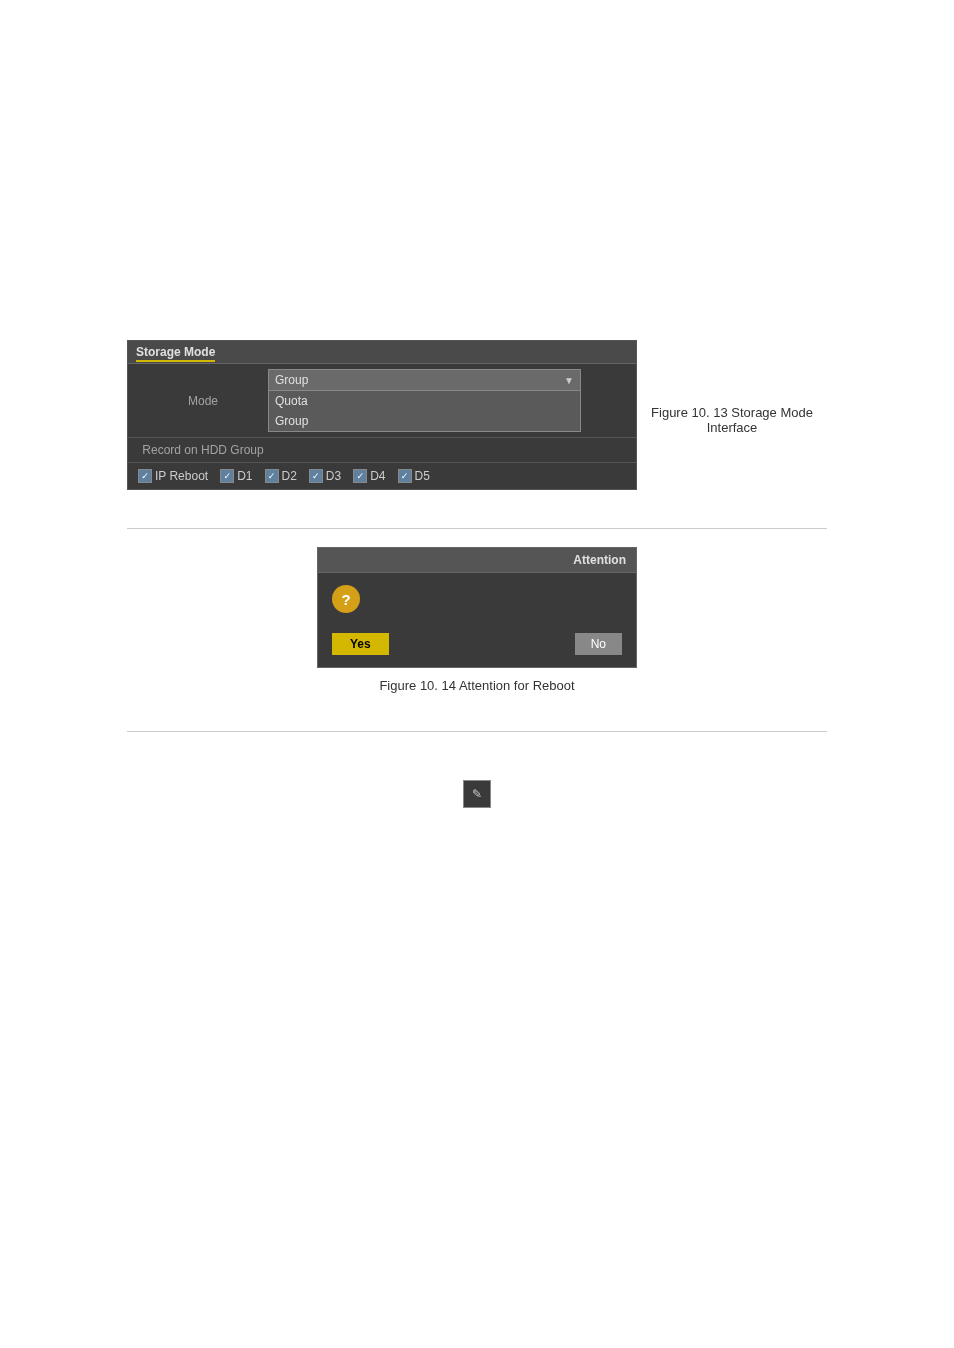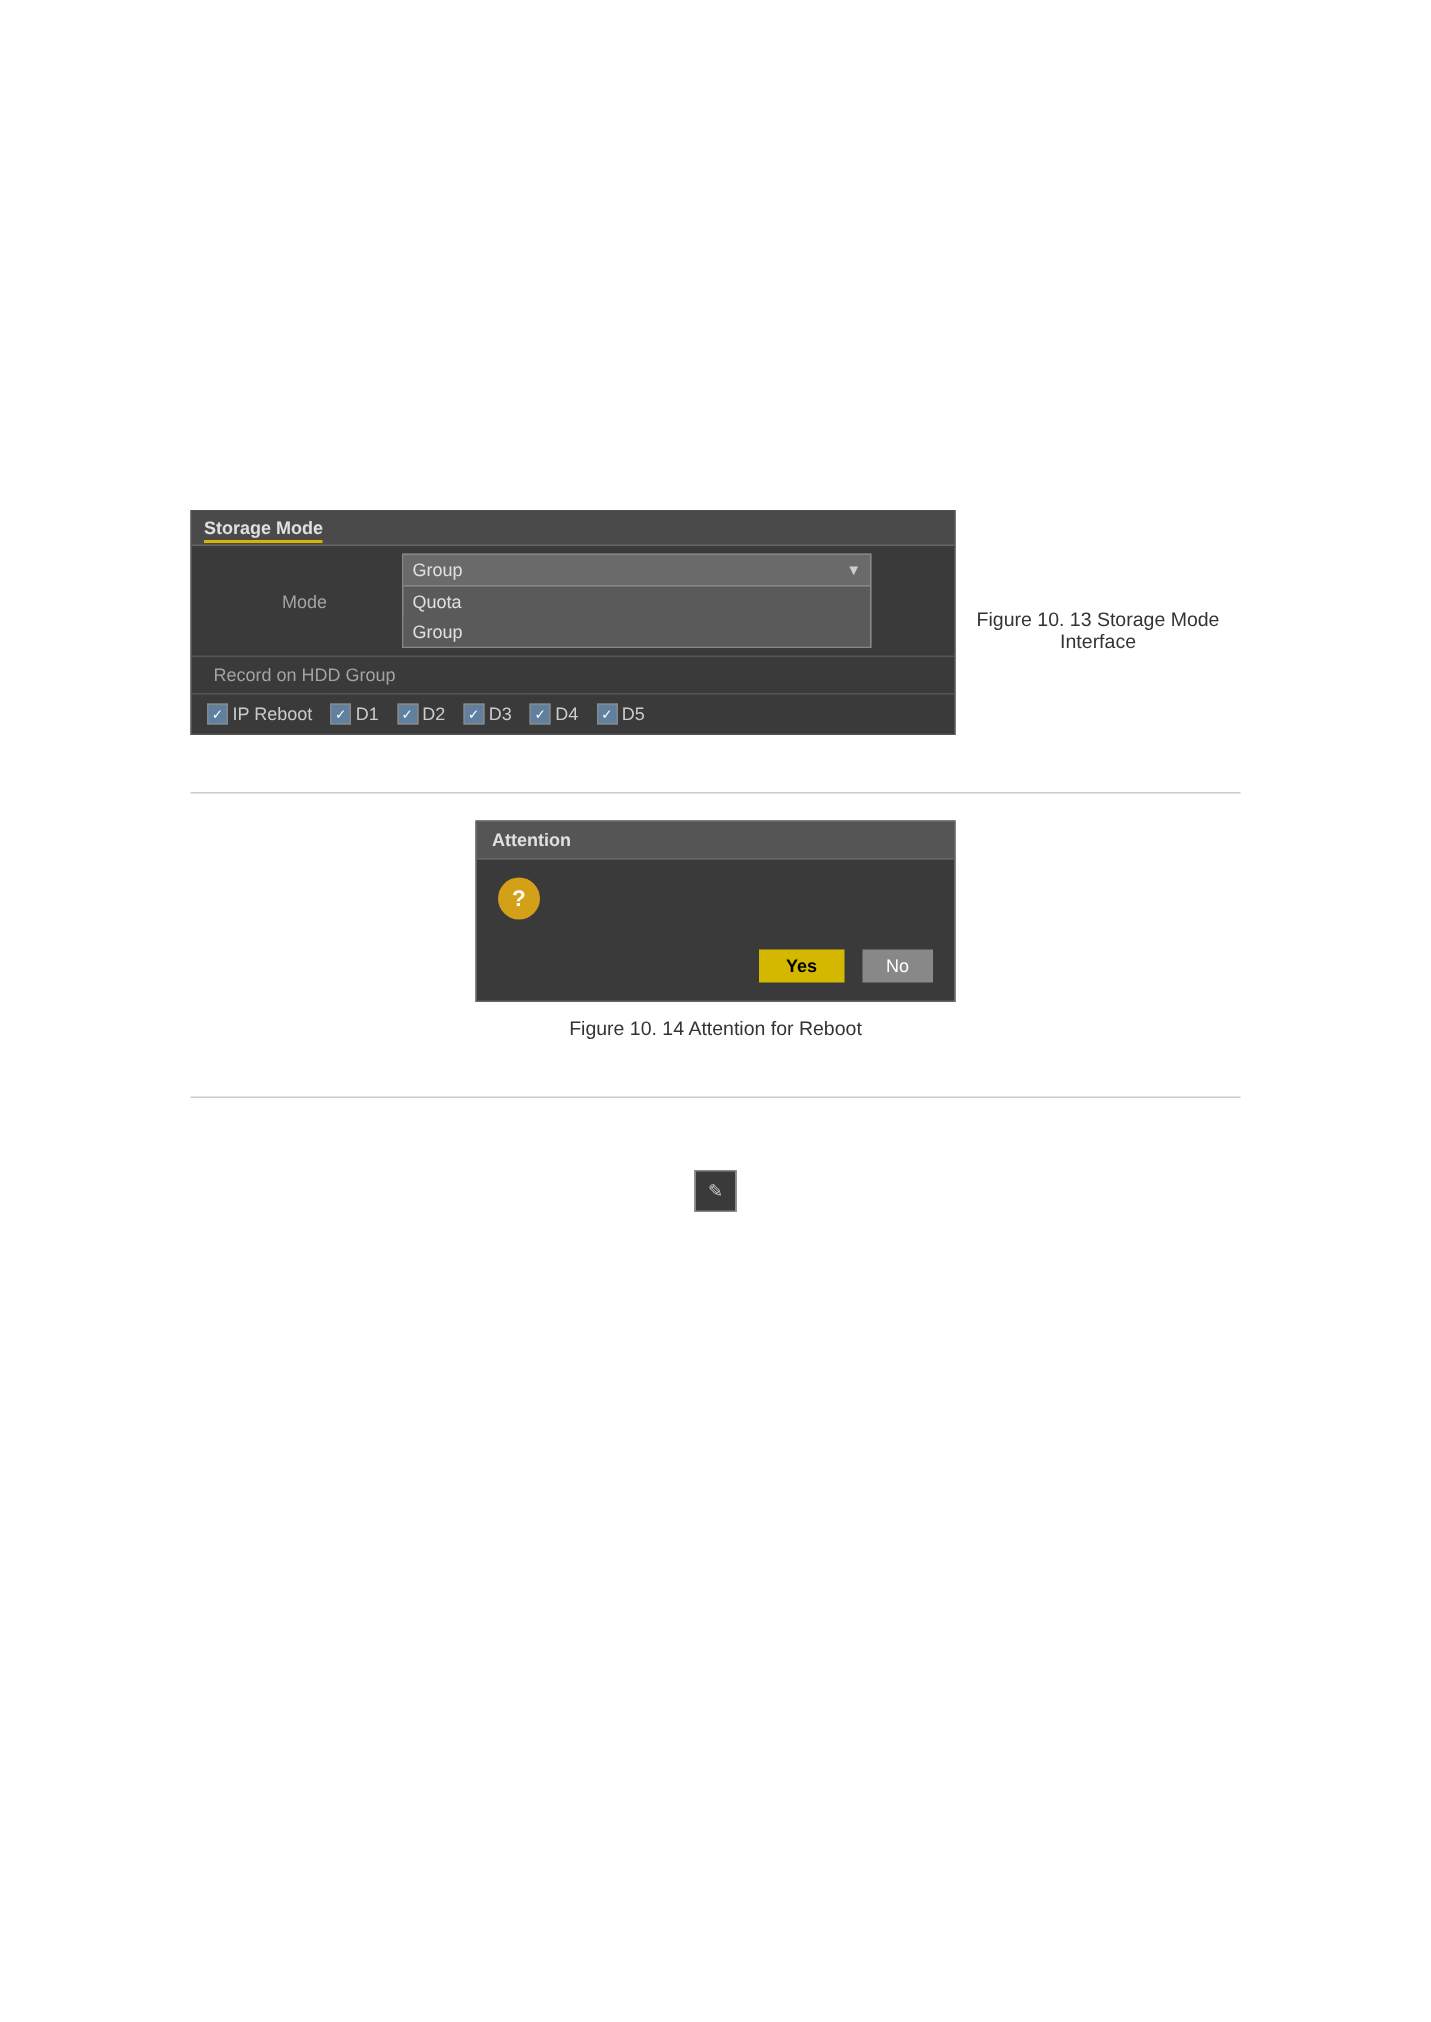--- a/index.html
+++ b/index.html
@@ -164,21 +164,21 @@
       width: 320px;
       background: #3a3a3a;
       border: 1px solid #666;
       font-size: 12px;
     }
 
     .attention-title-bar {
       background: #555;
       padding: 5px 10px;
       color: #e0e0e0;
-      text-align: left;
+      text-align: right;
       font-weight: bold;
       border-bottom: 1px solid #666;
     }
 
     .attention-body {
       padding: 12px 14px;
       display: flex;
       align-items: flex-start;
       gap: 10px;
       color: #ccc;
@@ -198,22 +198,22 @@
       flex-shrink: 0;
     }
 
     .attention-text {
       line-height: 1.5;
       color: #ccc;
     }
 
     .attention-buttons {
       display: flex;
-      justify-content: flex-end;
-      gap: 12px;
+      justify-content: space-between;
+      gap: 24px;
       padding: 8px 14px 12px;
     }
 
     .btn-yes {
       background: #d4b800;
       color: #000;
       border: none;
       padding: 4px 18px;
       font-size: 12px;
       cursor: pointer;

